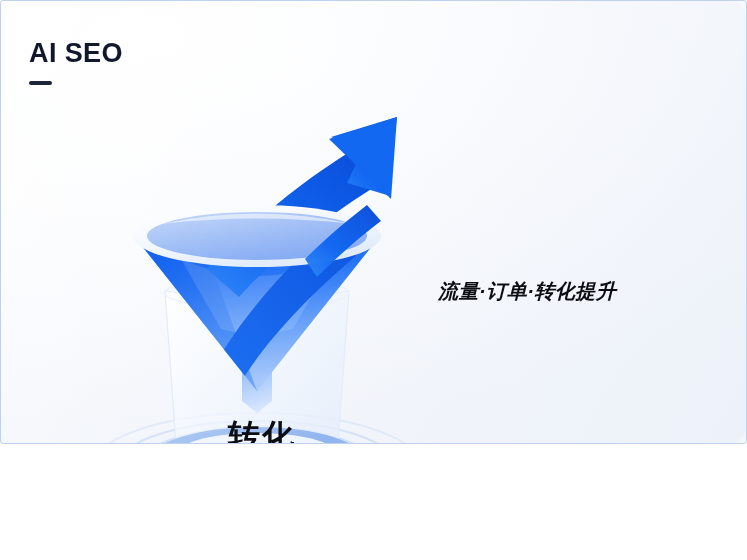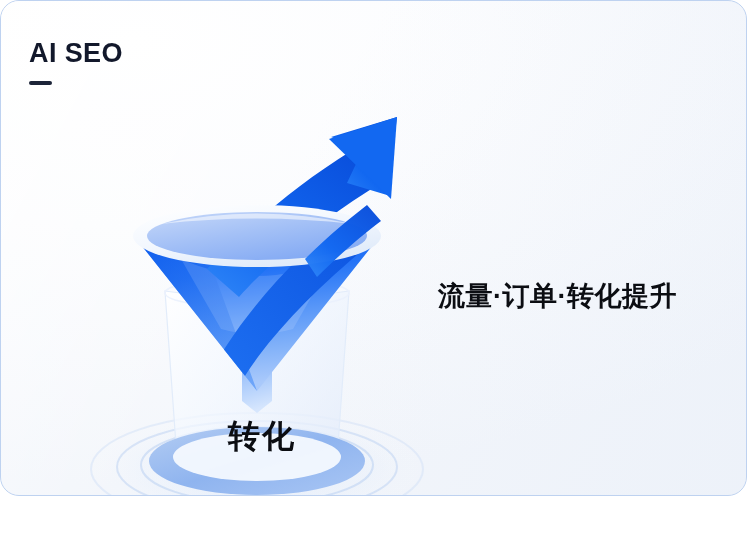--- a/index.html
+++ b/index.html
@@ -6,28 +6,28 @@
     margin: 0;
     padding: 0;
     background: #ffffff;
   }
   body {
     font-family: "Liberation Sans", "DejaVu Sans", sans-serif;
   }
   #canvas {
     position: relative;
     width: 747px;
-    height: 496px;
+    height: 444px;
     overflow: hidden;
     box-sizing: border-box;
     background:
       radial-gradient(115% 90% at 18% 8%, #ffffff 0%, #fbfcfe 42%, #f3f6fb 100%),
       linear-gradient(150deg, #fdfefe 0%, #f4f7fb 55%, #eef2f9 100%);
     border: 1.5px solid #bed2f0;
-    border-radius: 19px;
+    border-radius: 3px;
   }
   
   #canvas::after {
     content: "";
     position: absolute;
     inset: 0;
     border-radius: 16px;
     background: linear-gradient(118deg, rgba(255,255,255,0.75) 0%, rgba(255,255,255,0.0) 38%, rgba(226,234,246,0.35) 100%);
     pointer-events: none;
   }
@@ -53,26 +53,27 @@
     height: 4px;
     border-radius: 2px;
     background: #1c2438;
   }
 
   
   #headline {
     position: absolute;
     left: 437px;
     top: 277px;
-    font-size: 27px;
+    font-size: 20px;
     font-weight: bold;
     color: #0b0d12;
     letter-spacing: 0.5px;
     white-space: nowrap;
     z-index: 6;
+    font-style: italic;
   }
 
   
   #illustration {
     position: absolute;
     left: 60px;
     top: 90px;
     width: 400px;
     height: 440px;
     z-index: 3;

